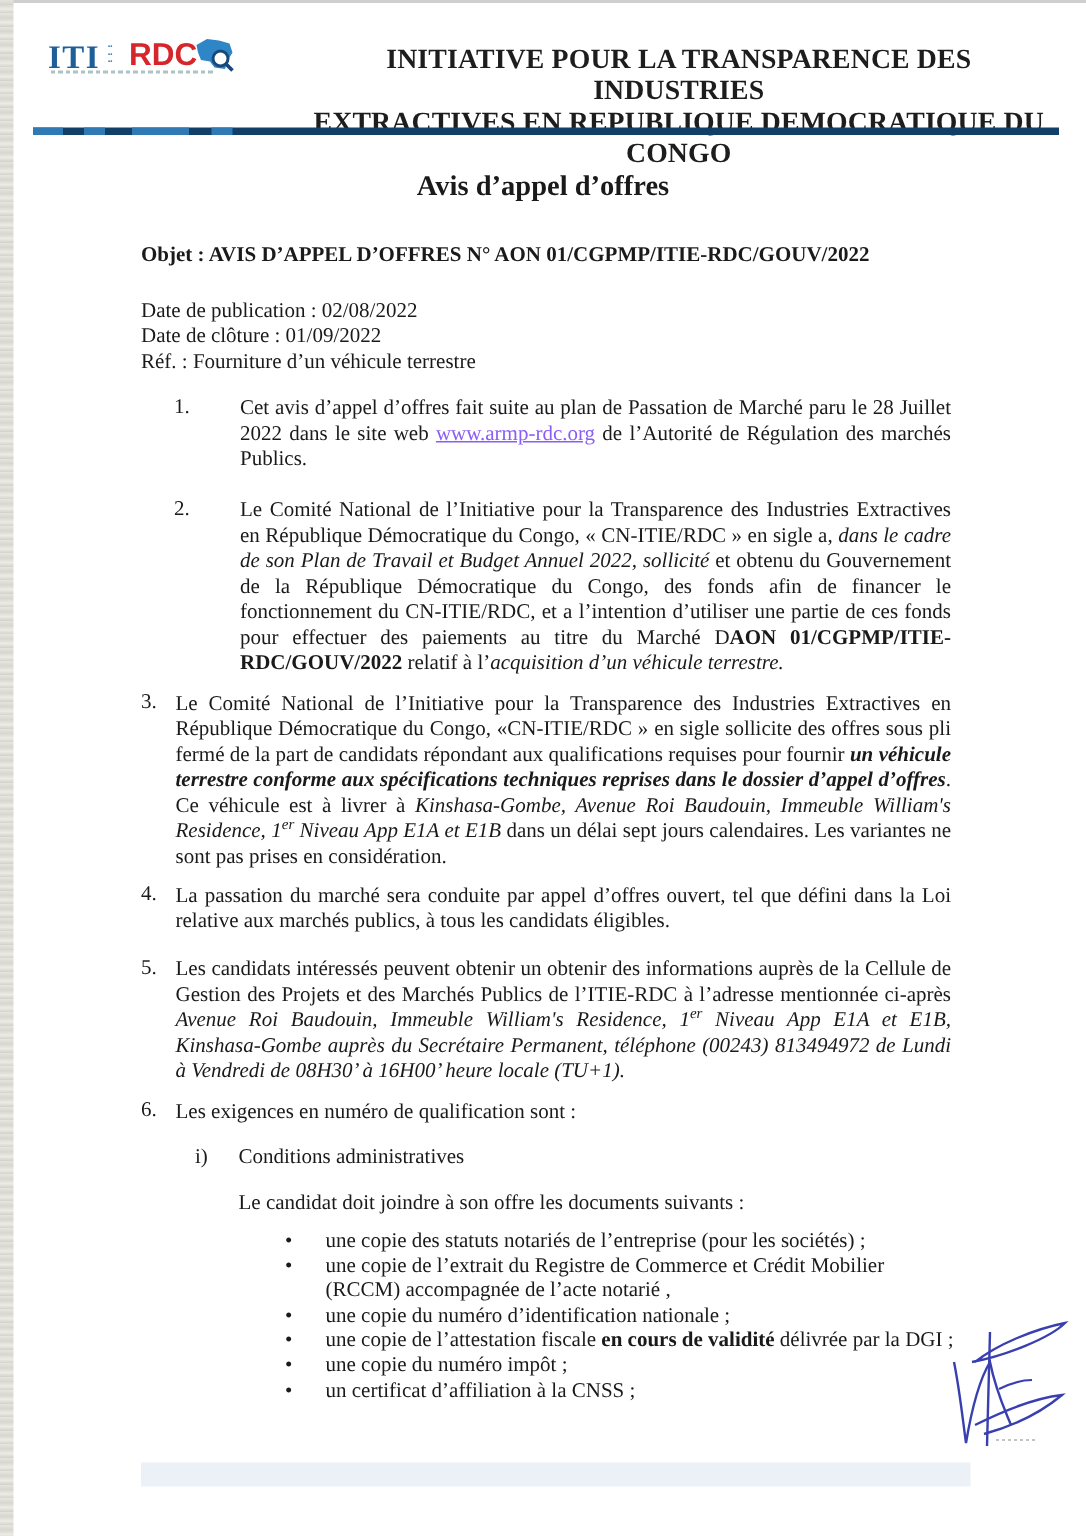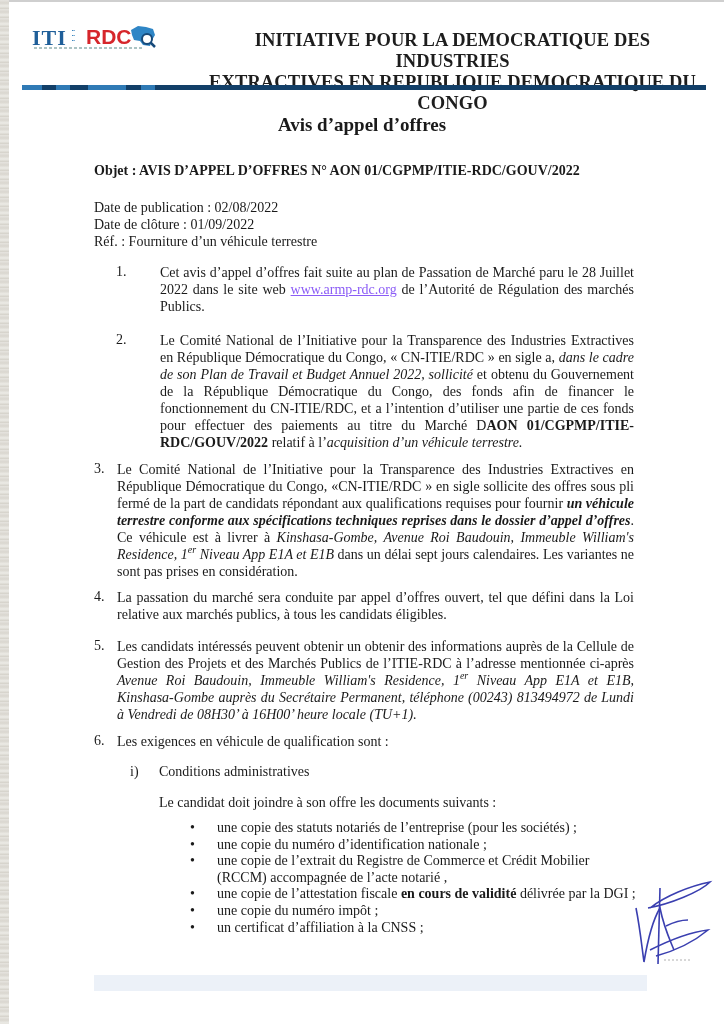--- a/index.html
+++ b/index.html
@@ -54,21 +54,21 @@
   <span class="logo-rdc">RDC</span>
   <svg class="logo-map" viewBox="0 0 30 26">
     <path d="M3 6 L10 2 L18 3 L25 5 L27 11 L24 16 L22 22 L15 21 L12 17 L6 16 L4 11 Z" fill="#2f86c6"></path>
     <circle cx="19" cy="15" r="5" fill="#ffffff" stroke="#174a7a" stroke-width="2"></circle>
     <line x1="22.5" y1="18.5" x2="27" y2="23" stroke="#174a7a" stroke-width="2.5"></line>
   </svg>
   <div class="logo-tag"></div>
 </div>
 
 <div class="org-title">
-  <div>INITIATIVE POUR LA DEMOCRATIQUE DES INDUSTRIES</div>
+  <div>INITIATIVE POUR LA TRANSPARENCE DES INDUSTRIES</div>
   <div>EXTRACTIVES EN REPUBLIQUE DEMOCRATIQUE DU CONGO</div>
 </div>
 
 <div class="header-rule"></div>
 <div class="header-rule-seg" style="left:22px;width:20px;"></div>
 <div class="header-rule-seg" style="left:56px;width:14px;"></div>
 <div class="header-rule-seg" style="left:88px;width:38px;"></div>
 <div class="header-rule-seg" style="left:141px;width:14px;"></div>
 
 <div class="doc-title">Avis d’appel d’offres</div>
@@ -99,32 +99,32 @@
   <span>La passation du marché sera conduite par appel d’offres ouvert, tel que défini dans la Loi relative aux marchés publics, à tous les candidats éligibles.</span>
 </div>
 
 <span class="num" style="left:94px;top:638px;">5.</span>
 <div class="item" style="left:117px;top:638px;width:517px;">
   <span>Les candidats intéressés peuvent obtenir un obtenir des informations auprès de la Cellule de Gestion des Projets et des Marchés Publics de l’ITIE-RDC à l’adresse mentionnée ci-après </span><i>Avenue Roi Baudouin, Immeuble William's Residence, 1</i><sup><i>er</i></sup><i> Niveau App E1A et E1B, Kinshasa-Gombe auprès du Secrétaire Permanent, téléphone (00243) 813494972 de Lundi à Vendredi de 08H30’ à 16H00’ heure locale (TU+1).</i>
 </div>
 
 <span class="num" style="left:94px;top:733px;">6.</span>
 <div class="item" style="left:117px;top:733px;width:517px;">
-  <span>Les exigences en véhicule de qualification sont :</span>
+  <span>Les exigences en numéro de qualification sont :</span>
 </div>
 
 <span class="num" style="left:130px;top:764px;">i)</span>
 <span class="num" style="left:159px;top:764px;">Conditions administratives</span>
 
 <span class="num" style="left:159px;top:795px;">Le candidat doit joindre à son offre les documents suivants :</span>
 
 <ul class="bullets">
   <li><span>une copie des statuts  notariés de l’entreprise (pour les sociétés) ;</span></li>
+  <li><span>une copie de l’extrait du Registre de Commerce et Crédit Mobilier (RCCM) accompagnée de l’acte notarié ,</span></li>
   <li><span>une copie du numéro d’identification nationale ;</span></li>
-  <li><span>une copie de l’extrait du Registre de Commerce et Crédit Mobilier (RCCM) accompagnée de l’acte notarié ,</span></li>
   <li><span>une copie de l’attestation fiscale </span><b>en cours de validité</b><span> délivrée par la DGI ;</span></li>
   <li><span>une copie du numéro impôt ;</span></li>
   <li><span>un certificat d’affiliation à la CNSS ;</span></li>
 </ul>
 
 <svg class="signature" viewBox="0 0 92 92">
   <path d="M20 30 C35 18, 60 8, 80 4 C70 14, 40 26, 18 30" fill="none" stroke="#3a3fb0" stroke-width="1.6"></path>
   <path d="M30 10 L28 86" fill="none" stroke="#3a3fb0" stroke-width="1.6"></path>
   <path d="M6 30 C10 50, 12 70, 14 84 C18 60, 24 40, 30 30 C34 50, 40 62, 44 72" fill="none" stroke="#3a3fb0" stroke-width="1.6"></path>
   <path d="M20 72 C40 62, 60 54, 78 52 C66 62, 48 72, 26 78" fill="none" stroke="#3a3fb0" stroke-width="1.6"></path>

